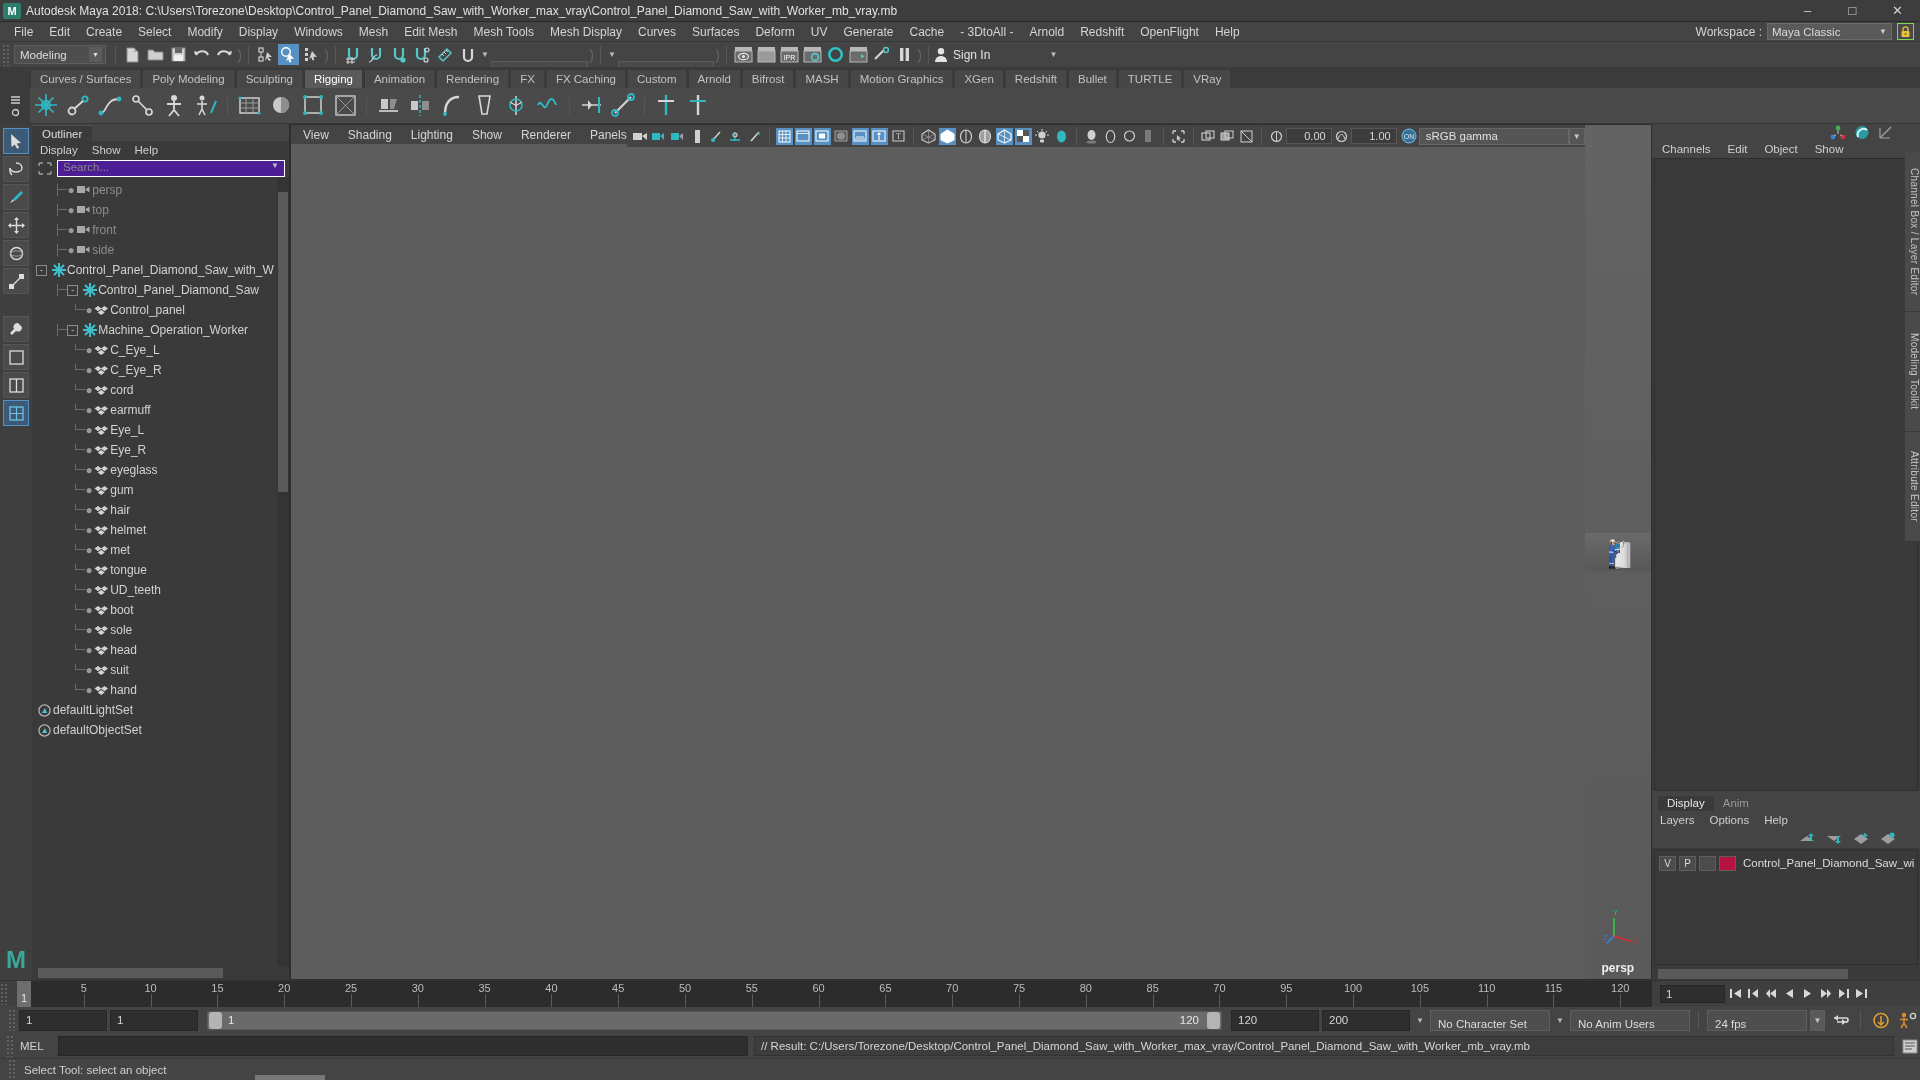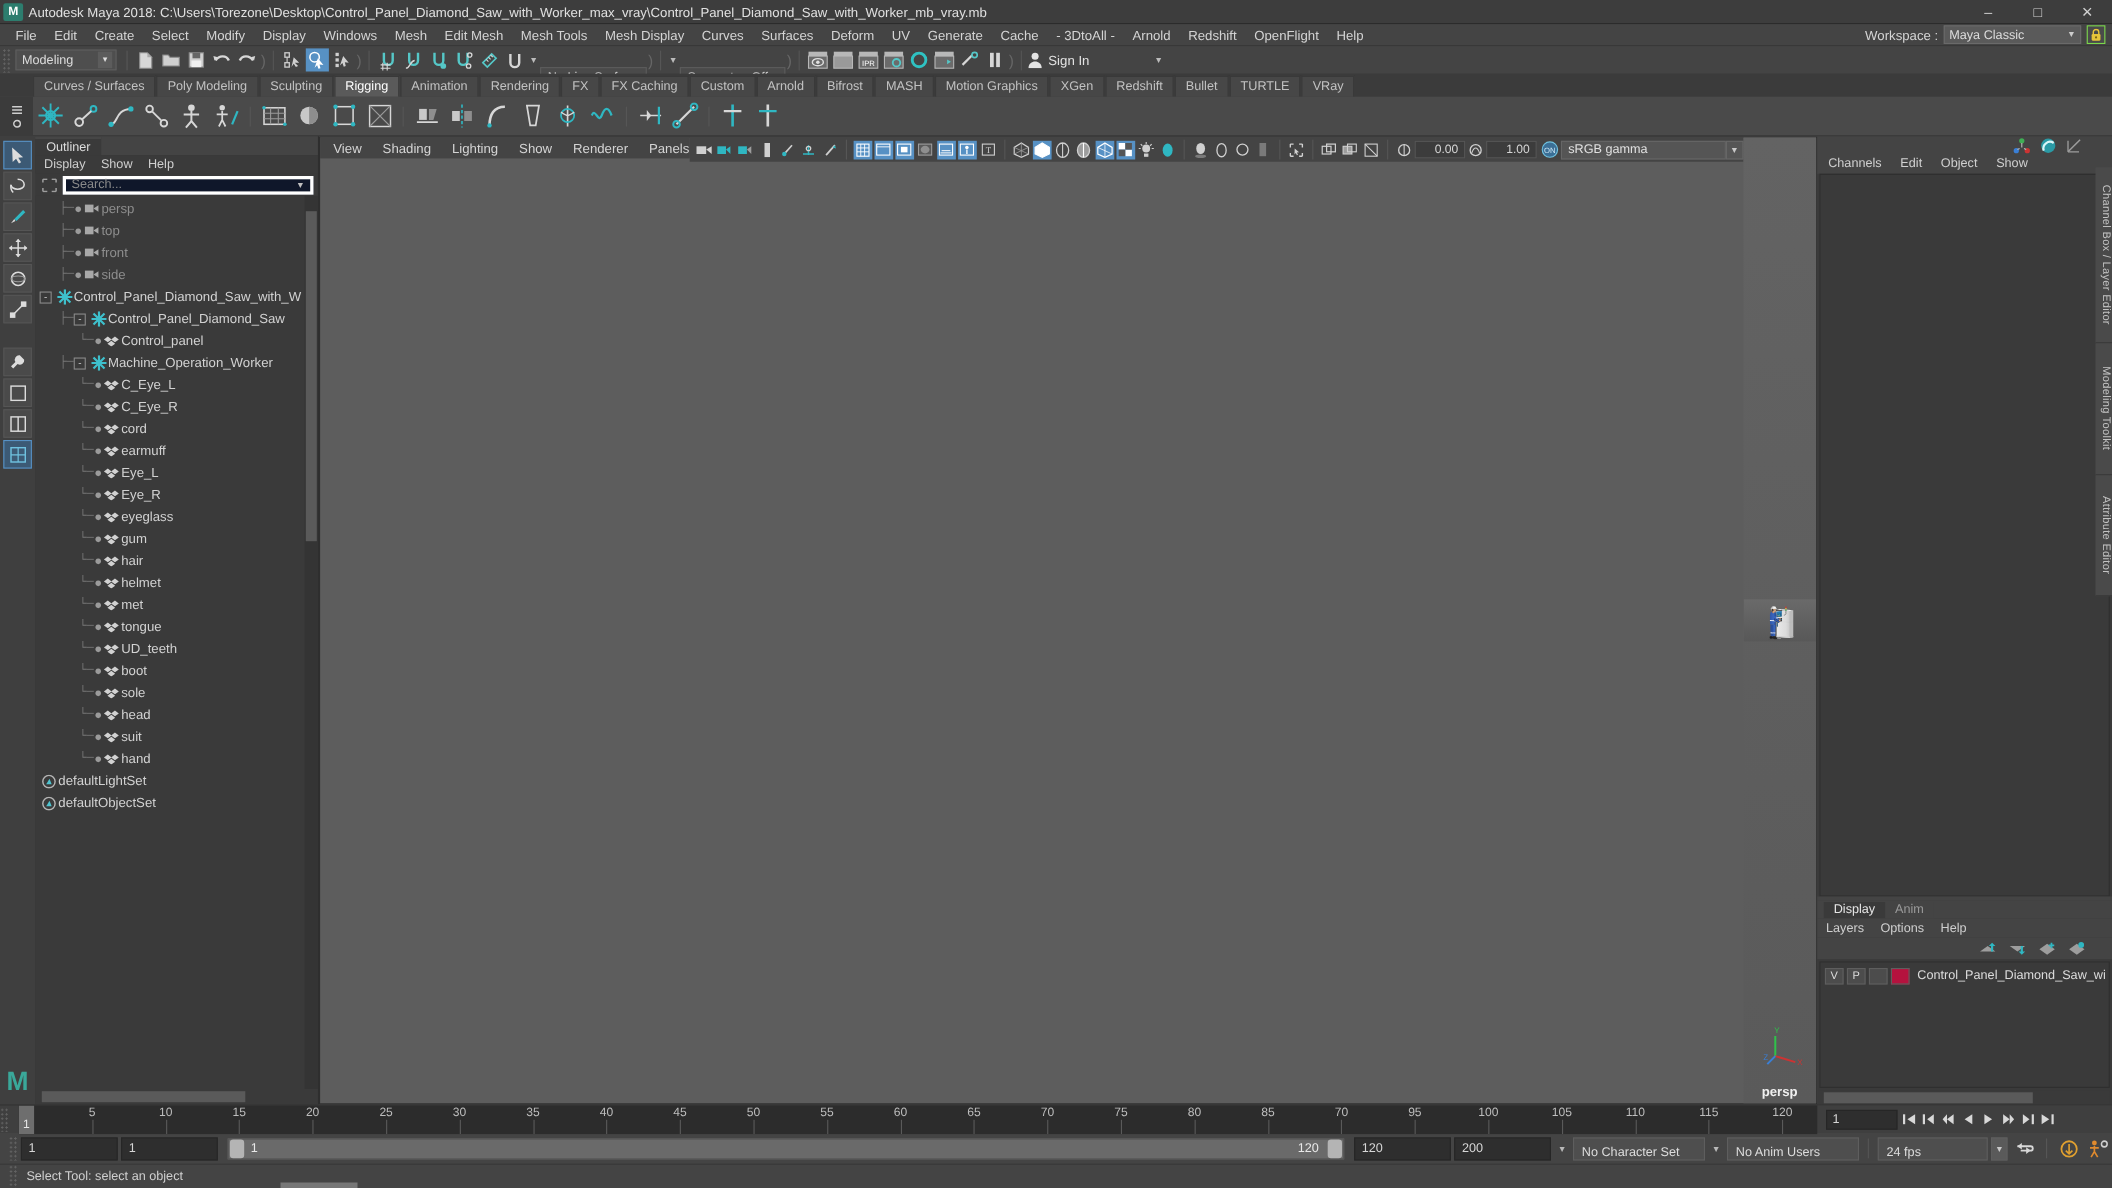--- a/index.html
+++ b/index.html
@@ -88,22 +88,22 @@
   
   .outliner{ width:258px; flex:0 0 258px; background:#3a3a3a; display:flex;
              flex-direction:column; border-right:1px solid #2e2e2e; }
   .out-tabrow{ height:17px; background:#444; display:flex; align-items:flex-end;}
   .out-tab{ height:16px; line-height:16px; padding:0 10px; background:#3a3a3a;
             font-size:11.5px; color:#ddd; border-top:1px solid #4e4e4e;}
   .out-menus{ height:17px; display:flex; align-items:center; padding-left:8px; gap:14px;
               font-size:11.5px; color:#cfcfcf; background:#3a3a3a;}
   .out-search{ height:20px; display:flex; align-items:center; padding:0 4px; gap:3px;}
   .srch-ico{ width:18px;height:17px; display:flex;align-items:center;justify-content:center;}
-  .srch-inp{ flex:1; height:17px; background:#0f172a; border:3px solid #ffffff;
-             display:flex;align-items:center; padding:0 5px; font-size:11.5px; color:#8a8a8a;}
+  .srch-inp{ flex:1; height:17px; background:#4c1d95; border:1px solid #ffffff;
+             display:flex;padding:0 5px; font-size:11.5px; color:#8a8a8a;}
   .srch-inp .dd{ margin-left:auto; font-size:8px; color:#c0c0c0;}
   .out-tree{ flex:1 1 auto; background:#3a3a3a; overflow:hidden; position:relative;
              padding-top:2px; font-size:12px;}
   .trow{ height:20px; display:flex; align-items:center; white-space:nowrap; padding-left:4px;}
   .tname{ color:#d2d2d2; }
   .tname.dim{ color:#8d8d8d; }
   .expander{ width:11px;height:11px; border:1px solid #8a8a8a; color:#cfcfcf;
              font-size:9px; line-height:9px; display:flex;align-items:center;justify-content:center;
              margin-right:3px; background:#3a3a3a;}
   .tline{ color:#777; font-family:"Liberation Mono", monospace; font-size:11px;}
@@ -1646,20 +1646,32 @@
       </div>
     <div class="pbtn" style="width:24px">
       <svg width="18" height="17" viewBox="0 0 18 17">
           <circle cx="5" cy="3" r="2.2" fill="#e08a2e"></circle>
           <path d="M5 5.5v5M1 7.5h8M2 16l3-5 3 5" stroke="#e08a2e" stroke-width="1.5" fill="none"></path>
           <circle cx="14" cy="4" r="2.6" fill="none" stroke="#cfcfcf" stroke-width="1.4"></circle>
         </svg>
       </div>
   </div>
 
+  <div class="cmdrow">
+    <div class="gripdots"></div>
+    <div class="mel-lab">MEL</div>
+    <div class="mel-inp"></div>
+    <div class="mel-out">// Result: C:/Users/Torezone/Desktop/Control_Panel_Diamond_Saw_with_Worker_max_vray/Control_Panel_Diamond_Saw_with_Worker_mb_vray.mb</div>
+    <div class="cmd-ico">
+      <svg width="16" height="15" viewBox="0 0 16 15">
+          <rect x="1" y="1" width="14" height="13" fill="#cfcfcf" stroke="#8c8c8c"></rect>
+          <path d="M3 4h10M3 7h10M3 10h7" stroke="#555"></path>
+        </svg>
+      </div>
+  </div>
 
   <div class="helprow">
     <div class="gripdots" style="margin-right:8px"></div>
     <span>Select Tool: select an object</span>
     <div class="helpprog"></div>
   </div>
 
 </div>
 
 </body></html>

